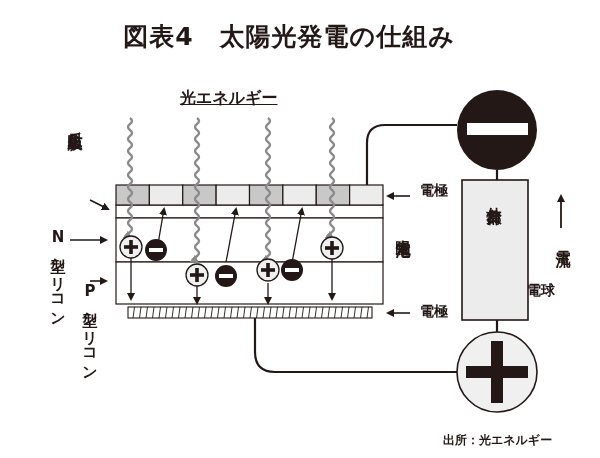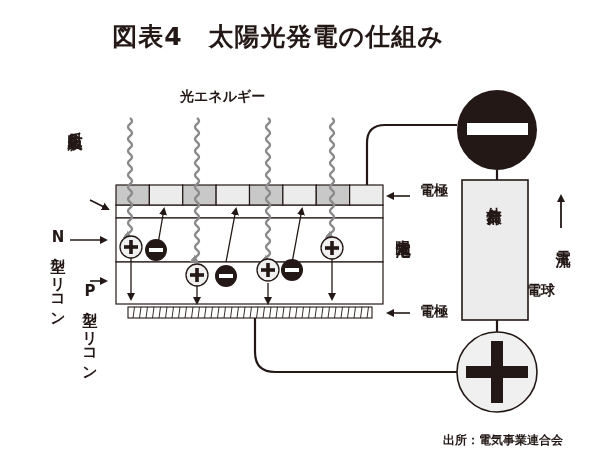--- a/index.html
+++ b/index.html
@@ -1,22 +1,22 @@
 <!DOCTYPE html>
 <html><head>
 <meta charset="utf-8">
 <style>
   html, body { margin:0; padding:0; background:#ffffff; }
   body { width:600px; height:458px; position:relative; overflow:hidden;
          font-family:"DejaVu Sans", "Liberation Sans", sans-serif; color:#231815; }
   #stage { position:absolute; left:0; top:0; width:600px; height:458px; }
   .txt { position:absolute; font-weight:bold; white-space:nowrap; }
   .vert { writing-mode:vertical-rl; text-orientation:upright; letter-spacing:1px; }
-  #title { left:0; width:556px; top:20px; text-align:center; font-size:25px; letter-spacing:1px; }
-  #light-label { left:180px; top:88px; font-size:14px; }
+  #title { left:11px; width:556px; top:20px; text-align:center; font-size:25px; letter-spacing:1px; }
+  #light-label { left:180px; top:88px; font-size:16px;text-decoration:underline; }
   #arc-label { left:66px; top:120px; font-size:15px; line-height:17px; }
   #n-label { left:48px; top:228px; font-size:15px; }
   #p-label { left:80px; top:282px; font-size:15px; }
   #cell-label { left:393px; top:228px; font-size:15px; }
   #electrode-top-label { left:420px; top:182px; font-size:14px; }
   #electrode-bot-label { left:420px; top:303px; font-size:14px; }
   #load-label { left:484px; top:195px; font-size:15px; }
   #bulb-label { left:479px; top:282px; font-size:14px;margin-left:48px; }
   #current-label { left:553px; top:238px; font-size:15px; }
   #source-label { left:443px; top:432px; font-size:12px; }
@@ -173,14 +173,14 @@
   <div id="light-label" class="txt">光エネルギー</div>
   <div id="arc-label" class="txt vert">反射防止膜</div>
   <div id="n-label" class="txt vert">N型シリコン</div>
   <div id="p-label" class="txt vert">P型シリコン</div>
   <div id="cell-label" class="txt vert">太陽電池</div>
   <div id="electrode-top-label" class="txt">電極</div>
   <div id="electrode-bot-label" class="txt">電極</div>
   <div id="load-label" class="txt vert">外部負荷</div>
   <div id="bulb-label" class="txt">電球</div>
   <div id="current-label" class="txt vert">電流</div>
-  <div id="source-label" class="txt">出所：電気事業連合会</div>
+  <div id="source-label" class="txt">出所：光エネルギー</div>
 </div>
 
 </body></html>

